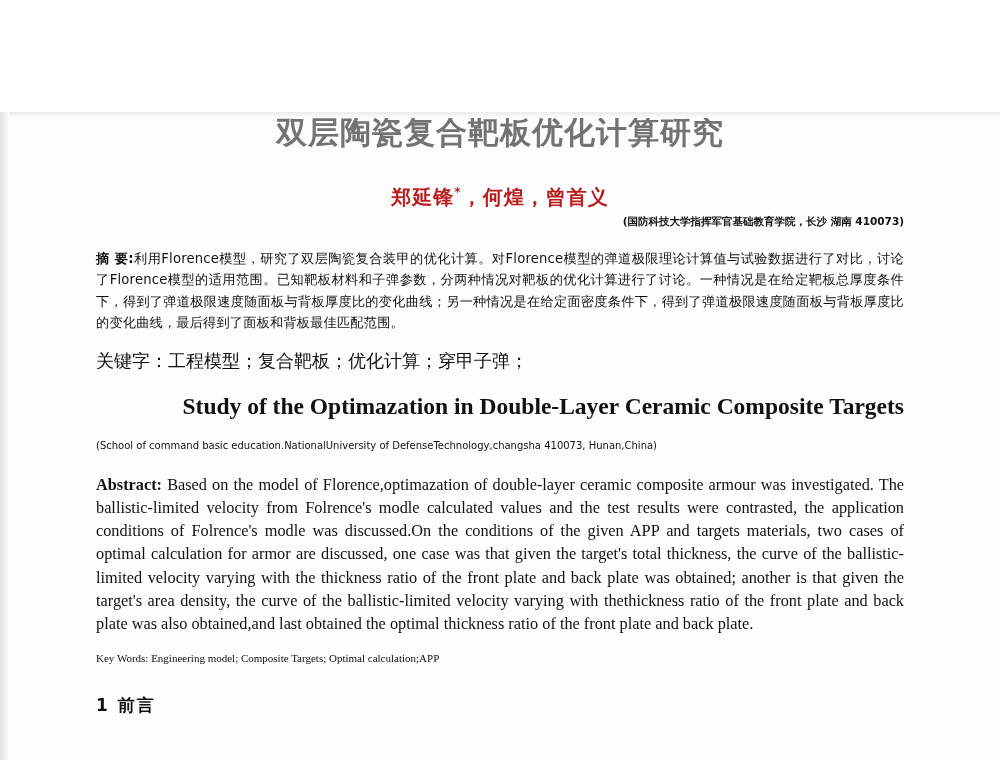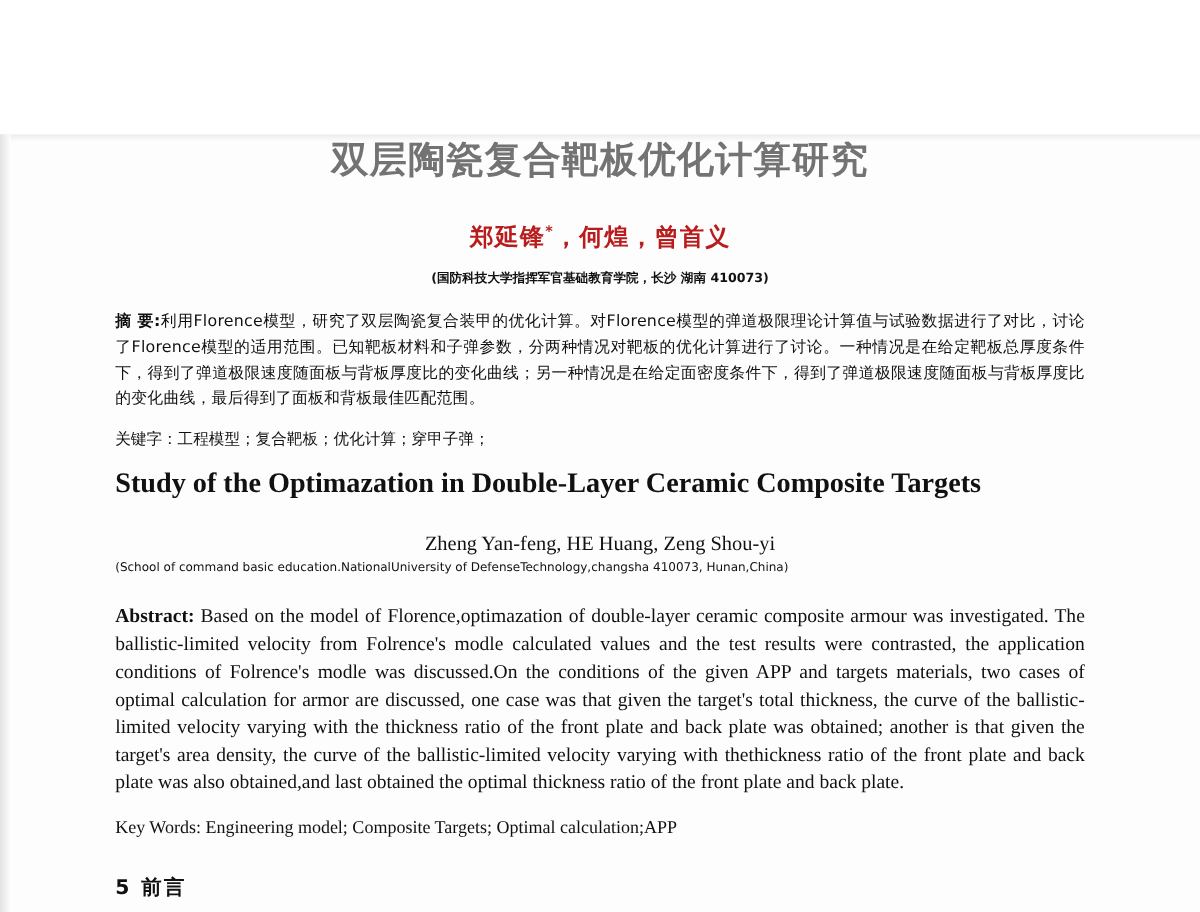--- a/index.html
+++ b/index.html
@@ -38,49 +38,49 @@
     font-weight: bold;
     font-size: 20px;
     letter-spacing: 1px;
     color: #b91c1c;
   }
   .cn-authors .sup {
     font-size: 12px;
     vertical-align: super;
   }
   .cn-affil {
-    margin-top: 14px;
-    text-align: center;
+    margin-top: 4px;
+    text-align: right;
     font-family: "DejaVu Sans", sans-serif;
     font-weight: bold;
     font-size: 10.5px;
     color: #111;
   }
   .cn-abstract {
     margin-top: 19px;
     font-family: "DejaVu Sans", sans-serif;
     font-size: 13.2px;
     line-height: 1.62;
     text-align: justify;
     color: #101010;
     letter-spacing: 0.2px;
   }
   .cn-abstract .lead {
     font-weight: bold;
   }
   .cn-keywords {
     margin-top: 5px;
     font-family: "DejaVu Sans", sans-serif;
-    font-size: 13px;
+    font-size: 18px;
     line-height: 1.6;
     color: #101010;
   }
   .en-title {
     margin-top: 7px;
-    text-align: left;
+    text-align: right;
     font-family: "Liberation Serif", serif;
     font-weight: bold;
     font-size: 23.5px;
     color: #111;
   }
   .en-authors {
     margin-top: 26px;
     text-align: center;
     font-family: "Liberation Serif", serif;
     font-size: 17px;
@@ -100,21 +100,21 @@
     line-height: 1.42;
     text-align: justify;
     color: #101010;
   }
   .en-abstract .lead {
     font-weight: bold;
   }
   .en-keywords {
     margin-top: 1px;
     font-family: "Liberation Serif", serif;
-    font-size: 15px;
+    font-size: 11px;
     line-height: 1.42;
     color: #101010;
   }
   .section-heading {
     margin-top: 27px;
     font-family: "DejaVu Sans", sans-serif;
     font-weight: bold;
     font-size: 17px;
     color: #111;
     letter-spacing: 2px;
@@ -150,22 +150,21 @@
   </div>
 
   <div class="cn-affil">(国防科技大学指挥军官基础教育学院，长沙 湖南 410073)</div>
 
   <p class="cn-abstract"><span class="lead">摘 要:</span><span>利用Florence模型，研究了双层陶瓷复合装甲的优化计算。对Florence模型的弹道极限理论计算值与试验数据进行了对比，讨论了Florence模型的适用范围。已知靶板材料和子弹参数，分两种情况对靶板的优化计算进行了讨论。一种情况是在给定靶板总厚度条件下，得到了弹道极限速度随面板与背板厚度比的变化曲线；另一种情况是在给定面密度条件下，得到了弹道极限速度随面板与背板厚度比的变化曲线，最后得到了面板和背板最佳匹配范围。</span></p>
 
   <p class="cn-keywords">关键字：工程模型；复合靶板；优化计算；穿甲子弹；</p>
 
   <h2 class="en-title">Study of the Optimazation in Double-Layer Ceramic Composite Targets</h2>
 
-  <div class="en-authors">Zheng Yan-feng,  HE Huang,  Zeng Shou-yi</div>
 
   <div class="en-affil">(School of command basic education.NationalUniversity of DefenseTechnology,changsha 410073, Hunan,China)</div>
 
   <p class="en-abstract"><span class="lead">Abstract:</span> <span>Based on the model of Florence,optimazation of double-layer ceramic composite armour was investigated. The ballistic-limited velocity from Folrence's modle calculated values and the test results were contrasted, the application conditions of Folrence's modle was discussed.On the conditions of the given APP   and targets materials, two cases of optimal calculation for armor are discussed, one case was that given the target's total thickness, the curve of the ballistic-limited velocity varying with the thickness ratio of the front plate and back plate was obtained; another is that given the target's area density, the curve of the ballistic-limited velocity varying with thethickness ratio of the front plate and back plate was also obtained,and last obtained the optimal thickness ratio of the front plate and back plate.</span></p>
 
   <p class="en-keywords">Key Words: Engineering model;  Composite Targets;  Optimal calculation;APP</p>
 
-  <div class="section-heading">5  前言</div>
+  <div class="section-heading">1  前言</div>
 </div>
 
 </body></html>

